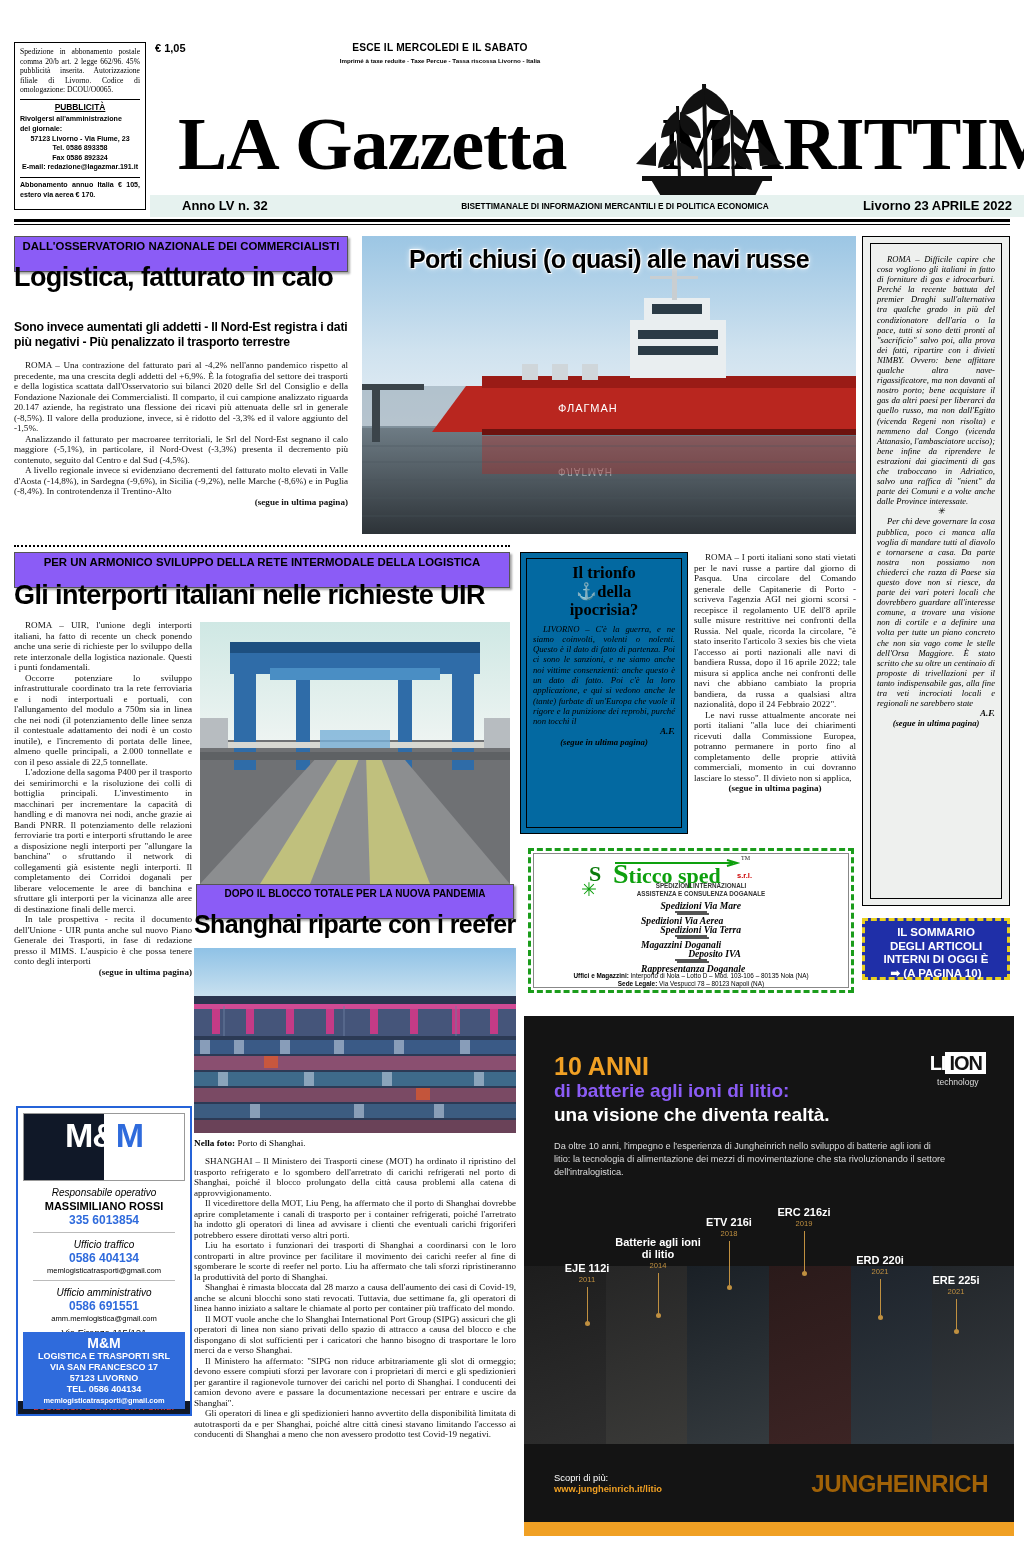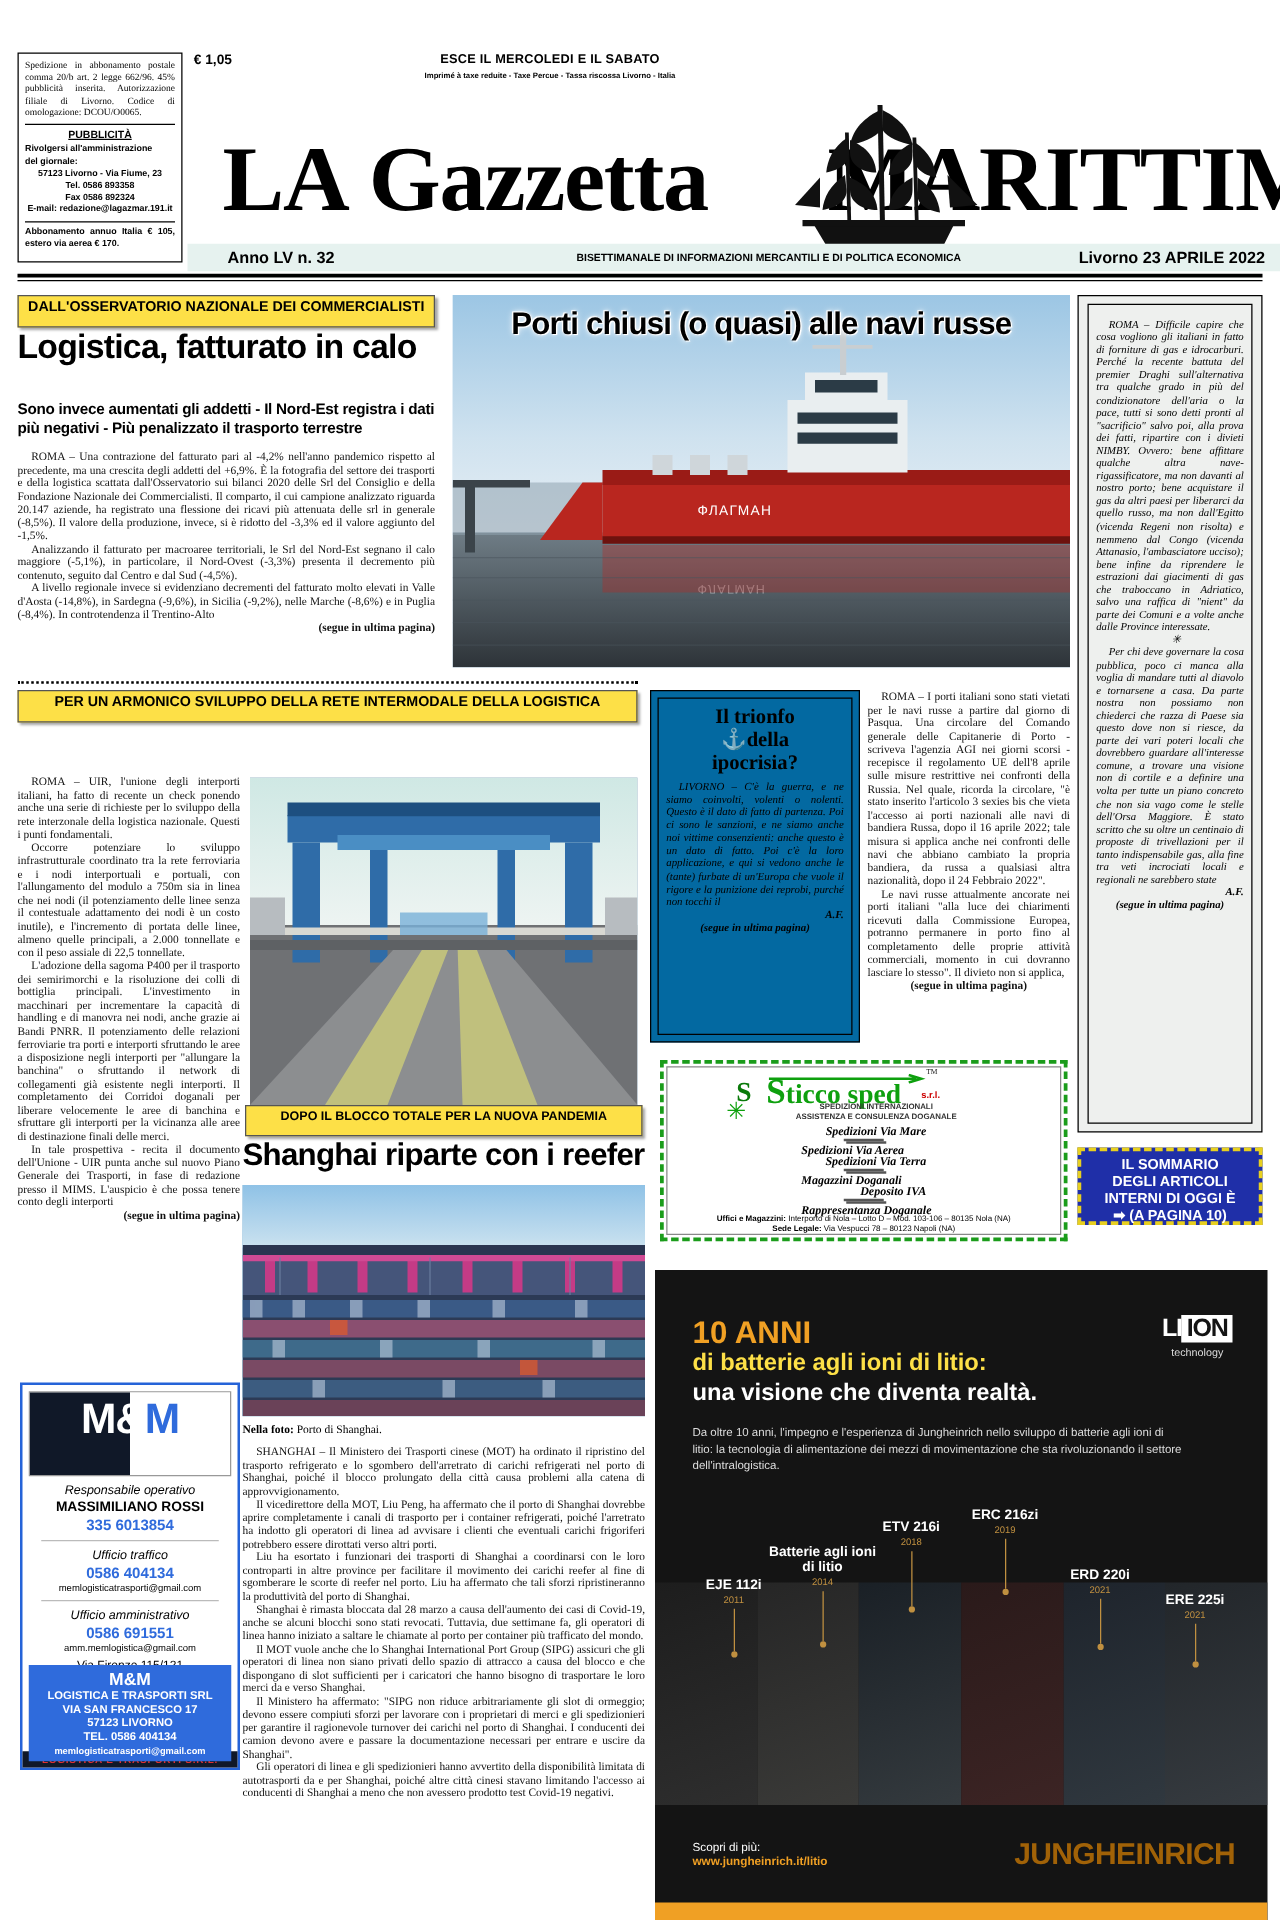--- a/index.html
+++ b/index.html
@@ -34,23 +34,23 @@
 
   .bandline{position:absolute;left:150px;top:195px;width:874px;height:22px;background:#e6f2ef;}
   .bandline .anno{position:absolute;left:32px;top:3px;font-family:"Liberation Sans",sans-serif;font-weight:bold;font-size:13px;}
   .bandline .bis{position:absolute;left:225px;top:6px;width:480px;text-align:center;
                  font-family:"Liberation Sans",sans-serif;font-weight:bold;font-size:8.3px;}
   .bandline .loc{position:absolute;right:12px;top:3px;font-family:"Liberation Sans",sans-serif;font-weight:bold;font-size:13px;}
   .rule-thick{position:absolute;left:14px;top:219px;width:996px;height:3px;background:#000;}
   .rule-thin{position:absolute;left:14px;top:224px;width:996px;height:1px;background:#000;}
 
   
-  .kicker{border:1px solid #555;box-shadow:2px 2px 2px rgba(0,0,0,.35);background:#fde047;
+  .kicker{border:1px solid #555;box-shadow:2px 2px 2px rgba(0,0,0,.35);background:#8b5cf6;
           font-family:"Liberation Sans",sans-serif;font-weight:bold;font-size:11.4px;
-          text-align:center;padding:3px 4px 9px;box-sizing:border-box;}
+          text-align:center;padding:3px 4px 19px;box-sizing:border-box;}
   .headline{font-family:"Liberation Sans",sans-serif;font-weight:bold;letter-spacing:-.6px;color:#000;}
   .deck{font-family:"Liberation Sans",sans-serif;font-weight:bold;font-size:12.2px;line-height:15px;letter-spacing:-.2px;}
   .body{font-family:"Liberation Serif",serif;font-size:9.1px;line-height:10.5px;text-align:justify;color:#111;}
   .body p{margin:0;text-indent:11px;}
   .segue{font-weight:bold;text-align:right;display:block;text-indent:0;}
   .sig{font-weight:bold;text-align:right;display:block;text-indent:0;}
   .dotrule{border-top:2.5px dotted #000;}
 
   
   .a1-kicker{position:absolute;left:14px;top:236px;width:334px;}
@@ -147,21 +147,21 @@
   .mm-foot{position:absolute;left:5px;right:5px;bottom:5px;background:#2f6bdc;color:#fff;text-align:center;
            font-family:"Liberation Sans",sans-serif;font-weight:bold;padding:3px 0 4px;}
   .mm-foot .t1{font-size:14px;}
   .mm-foot .t2{font-size:9px;line-height:11px;}
   .mm-foot .t3{font-size:7.4px;margin-top:1px;}
 
   
   .jh{position:absolute;left:524px;top:1016px;width:490px;height:520px;background:#141414;color:#fff;overflow:hidden;}
   .jh h3{margin:0;font-family:"Liberation Sans",sans-serif;font-weight:bold;}
   .jh .t1{position:absolute;left:30px;top:36px;font-size:25px;color:#f0a024;}
-  .jh .t2{position:absolute;left:30px;top:64px;font-size:19px;color:#fde047;}
+  .jh .t2{position:absolute;left:30px;top:64px;font-size:19px;color:#8b5cf6;}
   .jh .t3{position:absolute;left:30px;top:88px;font-size:19px;color:#fff;}
   .jh .para{position:absolute;left:30px;top:124px;width:395px;font-family:"Liberation Sans",sans-serif;
             font-size:9.2px;line-height:13px;color:#ddd;}
   .liion{position:absolute;right:28px;top:36px;text-align:center;}
   .liion .bx{font-family:"Liberation Sans",sans-serif;font-weight:bold;font-size:20px;letter-spacing:-1px;}
   .liion .bx span.i{background:#fff;color:#141414;padding:0 4px;}
   .liion .tech{font-family:"Liberation Sans",sans-serif;font-size:8.6px;color:#ddd;margin-top:2px;}
   .jh-items{position:absolute;left:0;top:176px;width:490px;height:252px;}
   .jh-it{position:absolute;text-align:center;}
   .jh-it .nm{font-family:"Liberation Sans",sans-serif;font-weight:bold;font-size:11px;color:#fff;white-space:nowrap;}
@@ -318,20 +318,21 @@
 
   <div class="sommario">
     <div>IL SOMMARIO</div>
     <div>DEGLI ARTICOLI</div>
     <div>INTERNI DI OGGI È</div>
     <div class="pg">➡ (A PAGINA 10)</div>
   </div>
 
   <div class="dotrule dot-a"></div>
   <div class="kicker a2-kicker">PER UN ARMONICO SVILUPPO DELLA RETE INTERMODALE DELLA LOGISTICA</div>
+  <div class="headline a2-head">Gli interporti italiani nelle richieste UIR</div>
   <div class="body a2-body">
     <p>ROMA – UIR, l'unione degli interporti italiani, ha fatto di recente un check ponendo anche una serie di richieste per lo sviluppo della rete interzonale della logistica nazionale. Questi i punti fondamentali.</p>
     <p>Occorre potenziare lo sviluppo infrastrutturale coordinato tra la rete ferroviaria e i nodi interportuali e portuali, con l'allungamento del modulo a 750m sia in linea che nei nodi (il potenziamento delle linee senza il contestuale adattamento dei nodi è un costo inutile), e l'incremento di portata delle linee, almeno quelle principali, a 2.000 tonnellate e con il peso assiale di 22,5 tonnellate.</p>
     <p>L'adozione della sagoma P400 per il trasporto dei semirimorchi e la risoluzione dei colli di bottiglia principali. L'investimento in macchinari per incrementare la capacità di handling e di manovra nei nodi, anche grazie ai Bandi PNRR. Il potenziamento delle relazioni ferroviarie tra porti e interporti sfruttando le aree a disposizione negli interporti per "allungare la banchina" o sfruttando il network di collegamenti già esistente negli interporti. Il completamento dei Corridoi doganali per liberare velocemente le aree di banchina e sfruttare gli interporti per la vicinanza alle aree di destinazione finali delle merci.</p>
     <p>In tale prospettiva - recita il documento dell'Unione - UIR punta anche sul nuovo Piano Generale dei Trasporti, in fase di redazione presso il MIMS. L'auspicio è che possa tenere conto degli interporti</p>
     <span class="segue">(segue in ultima pagina)</span>
   </div>
 
   <div class="photo2">
     <svg width="310" height="262" viewBox="0 0 310 262">

